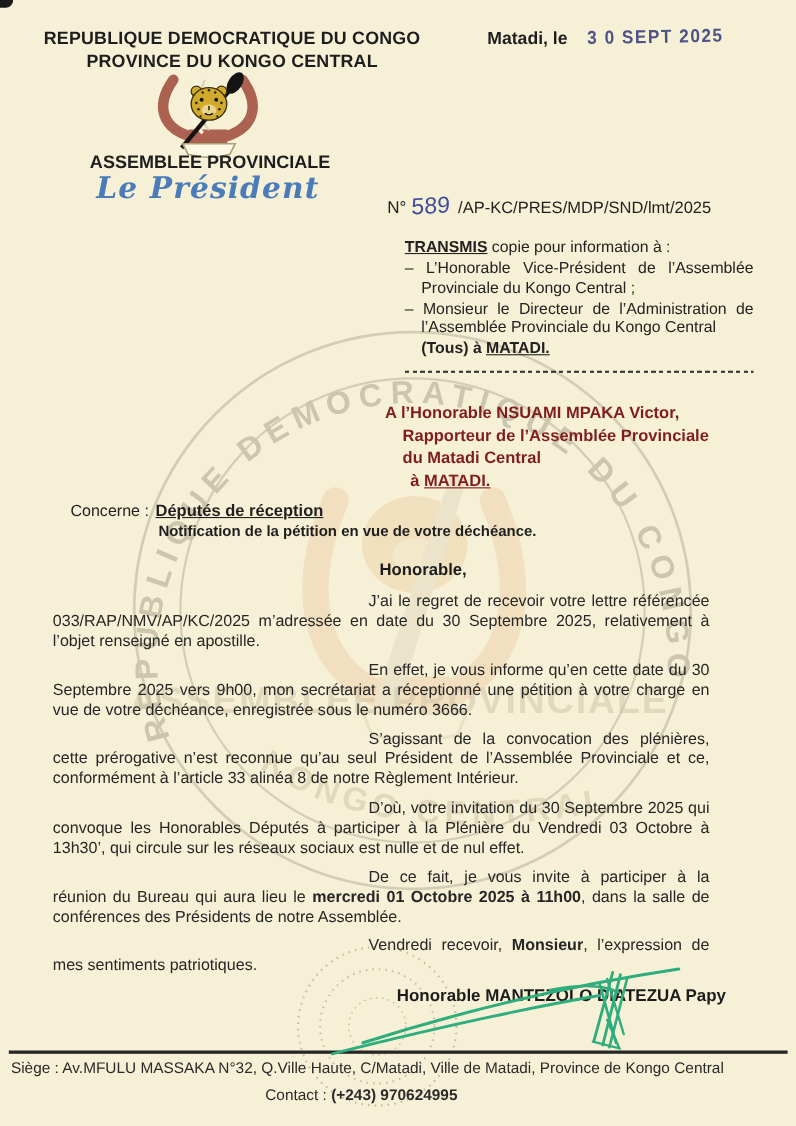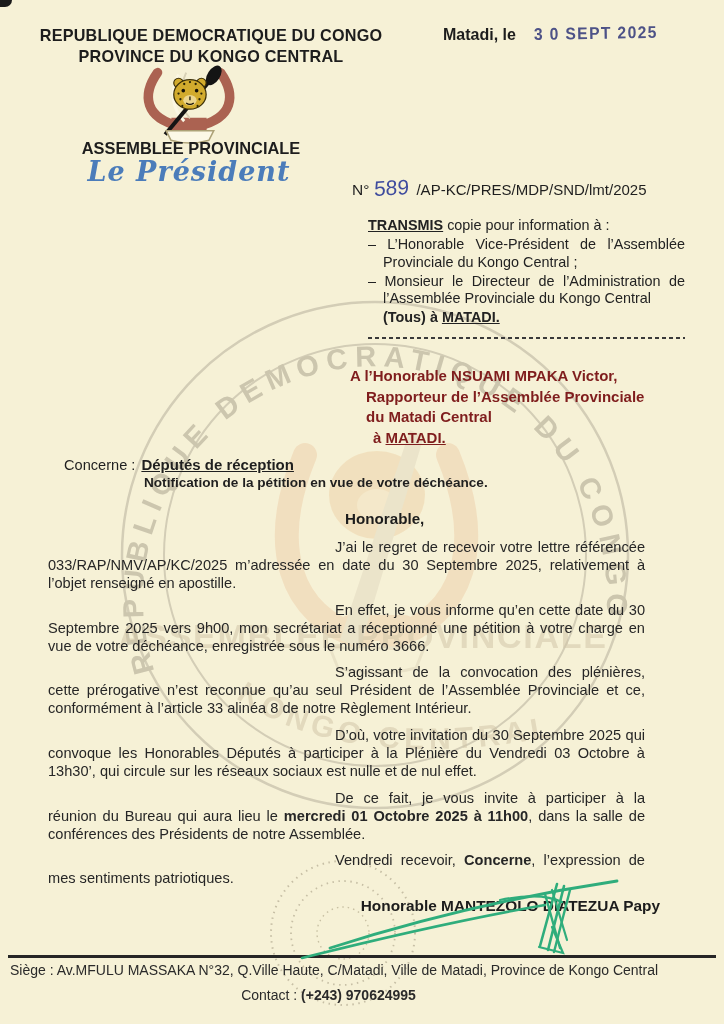--- a/index.html
+++ b/index.html
@@ -207,21 +207,21 @@
     </div>
 
     <div class="abs salutation">Honorable,</div>
 
     <div class="abs bodytext">
       <p class="para"><span>J’ai le regret de recevoir votre lettre référencée 033/RAP/NMV/AP/KC/2025 m’adressée en date du 30 Septembre 2025, relativement à l’objet renseigné en apostille.</span><b></b><span></span></p>
       <p class="para"><span>En effet, je vous informe qu’en cette date du 30 Septembre 2025 vers 9h00, mon secrétariat a réceptionné une pétition à votre charge en vue de votre déchéance, enregistrée sous le numéro 3666.</span><b></b><span></span></p>
       <p class="para"><span>S’agissant de la convocation des plénières, cette prérogative n’est reconnue qu’au seul Président de l’Assemblée Provinciale et ce, conformément à l’article 33 alinéa 8 de notre Règlement Intérieur.</span><b></b><span></span></p>
       <p class="para"><span>D’où, votre invitation du 30 Septembre 2025 qui convoque les Honorables Députés à participer à la Plénière du Vendredi 03 Octobre à 13h30’, qui circule sur les réseaux sociaux est nulle et de nul effet.</span><b></b><span></span></p>
       <p class="para"><span>De ce fait, je vous invite à participer à la réunion du Bureau qui aura lieu le </span><b>mercredi 01 Octobre 2025 à 11h00</b><span>, dans la salle de conférences des Présidents de notre Assemblée.</span></p>
-      <p class="para"><span>Vendredi recevoir, </span><b>Concerne</b><span>, l’expression de mes sentiments patriotiques.</span></p>
+      <p class="para"><span>Vendredi recevoir, </span><b>Monsieur</b><span>, l’expression de mes sentiments patriotiques.</span></p>
     </div>
 
     <div class="abs sig-name">Honorable MANTEZOLO DIATEZUA Papy</div>
 
     <div class="abs footer-line"></div>
     <div class="abs footer-addr">
       <span>Siège : </span><span>Av.MFULU MASSAKA N°32, Q.Ville Haute, C/Matadi, Ville de Matadi, Province de Kongo Central</span>
     </div>
     <div class="abs footer-contact">
       <span>Contact : </span><b>(+243) 970624995</b>

